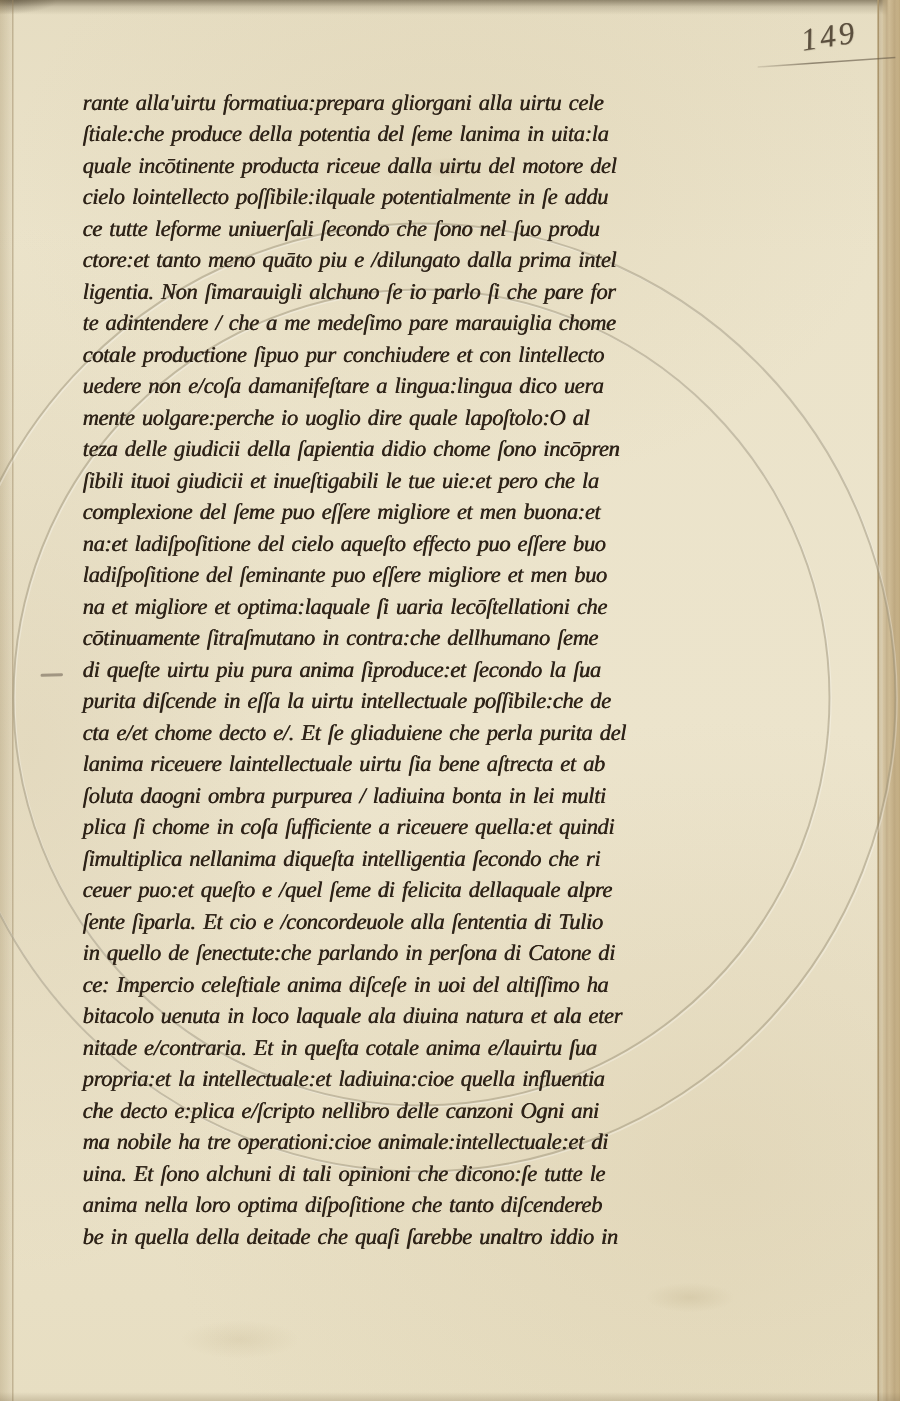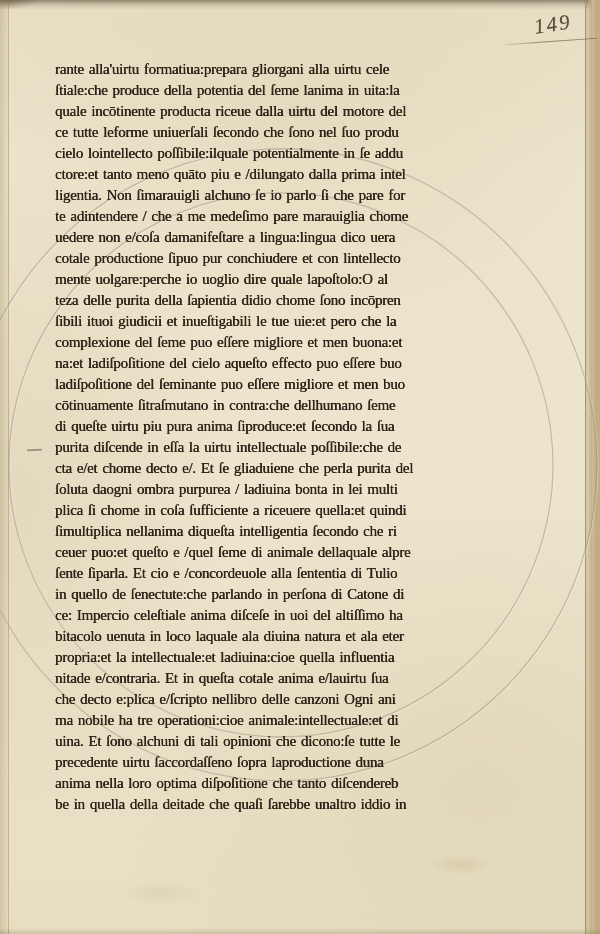--- a/index.html
+++ b/index.html
@@ -53,20 +53,21 @@
   .text-block{
     position:absolute;left:55px;top:59px;width:412px;z-index:2;
     color:#2e2318;
     font-size:15px;
     letter-spacing:-0.25px;
     word-spacing:1.4px;
   }
   .text-line{
     height:21px;line-height:21px;white-space:nowrap;
     text-shadow:0.35px 0 0 currentColor;
+    font-style:italic;
   }
   
   .folio{
     position:absolute;left:534px;top:12px;z-index:2;
     font-style:italic;
     font-size:21px;
     color:#5b4f3e;
     transform:rotate(-9deg);
     letter-spacing:2px;
     text-shadow:0.3px 0.3px 0.5px rgba(91,79,62,0.5);
@@ -105,51 +106,52 @@
   <div class="blemish b2"></div>
   <div class="blemish b3"></div>
 
   <div class="folio">149</div>
   <div class="folio-underline"></div>
 
   <div class="text-block">
       <div class="text-line">rante alla'uirtu formatiua:prepara gliorgani alla uirtu cele</div>
       <div class="text-line">ſtiale:che produce della potentia del ſeme lanima in uita:la</div>
       <div class="text-line">quale incōtinente producta riceue dalla uirtu del motore del</div>
+      <div class="text-line">cielo lointellecto poſſibile:ilquale potentialmente in ſe addu</div>
       <div class="text-line">ce tutte leforme uniuerſali ſecondo che ſono nel ſuo produ</div>
-      <div class="text-line">cielo lointellecto poſſibile:ilquale potentialmente in ſe addu</div>
       <div class="text-line">ctore:et tanto meno quāto piu e /dilungato dalla prima intel</div>
       <div class="text-line">ligentia. Non ſimarauigli alchuno ſe io parlo ſi che pare for</div>
       <div class="text-line">te adintendere / che a me medeſimo pare marauiglia chome</div>
+      <div class="text-line">cotale productione ſipuo pur conchiudere et con lintellecto</div>
       <div class="text-line">uedere non e/coſa damanifeſtare a lingua:lingua dico uera</div>
-      <div class="text-line">cotale productione ſipuo pur conchiudere et con lintellecto</div>
       <div class="text-line">mente uolgare:perche io uoglio dire quale lapoſtolo:O al</div>
-      <div class="text-line">teza delle purita della ſapientia didio chome ſono incōpren</div>
+      <div class="text-line">teza delle giudicii della ſapientia didio chome ſono incōpren</div>
       <div class="text-line">ſibili ituoi giudicii et inueſtigabili le tue uie:et pero che la</div>
       <div class="text-line">complexione del ſeme puo eſſere migliore et men buona:et</div>
       <div class="text-line">na:et ladiſpoſitione del cielo aqueſto effecto puo eſſere buo</div>
       <div class="text-line">ladiſpoſitione del ſeminante puo eſſere migliore et men buo</div>
+      <div class="text-line">na et migliore et optima:laquale ſi uaria lecōſtellationi che</div>
       <div class="text-line">cōtinuamente ſitraſmutano in contra:che dellhumano ſeme</div>
       <div class="text-line">di queſte uirtu piu pura anima ſiproduce:et ſecondo la ſua</div>
       <div class="text-line">purita diſcende in eſſa la uirtu intellectuale poſſibile:che de</div>
       <div class="text-line">cta e/et chome decto e/. Et ſe gliaduiene che perla purita del</div>
+      <div class="text-line">lanima riceuere laintellectuale uirtu ſia bene aſtrecta et ab</div>
       <div class="text-line">ſoluta daogni ombra purpurea / ladiuina bonta in lei multi</div>
       <div class="text-line">plica ſi chome in coſa ſufficiente a riceuere quella:et quindi</div>
       <div class="text-line">ſimultiplica nellanima diqueſta intelligentia ſecondo che ri</div>
-      <div class="text-line">ceuer puo:et queſto e /quel ſeme di animale dellaquale alpre</div>
+      <div class="text-line">ceuer puo:et queſto e /quel ſeme di felicita dellaquale alpre</div>
       <div class="text-line">ſente ſiparla. Et cio e /concordeuole alla ſententia di Tulio</div>
       <div class="text-line">in quello de ſenectute:che parlando in perſona di Catone di</div>
       <div class="text-line">ce: Impercio celeſtiale anima diſceſe in uoi del altiſſimo ha</div>
       <div class="text-line">bitacolo uenuta in loco laquale ala diuina natura et ala eter</div>
+      <div class="text-line">nitade e/contraria. Et in queſta cotale anima e/lauirtu ſua</div>
       <div class="text-line">propria:et la intellectuale:et ladiuina:cioe quella influentia</div>
-      <div class="text-line">nitade e/contraria. Et in queſta cotale anima e/lauirtu ſua</div>
       <div class="text-line">che decto e:plica e/ſcripto nellibro delle canzoni Ogni ani</div>
       <div class="text-line">ma nobile ha tre operationi:cioe animale:intellectuale:et di</div>
       <div class="text-line">uina. Et ſono alchuni di tali opinioni che dicono:ſe tutte le</div>
-      <div class="text-line">precedente uirtu ſaccordaſſeno ſopra laproductione duna</div>
       <div class="text-line">anima nella loro optima diſpoſitione che tanto diſcendereb</div>
       <div class="text-line">be in quella della deitade che quaſi ſarebbe unaltro iddio in</div>
     </div>
 
   <div class="margin-dash"></div>
 
   <div class="edge-top"></div>
   <div class="corner-top-left"></div>
   <div class="corner-top-right"></div>
   <div class="edge-right"></div>

